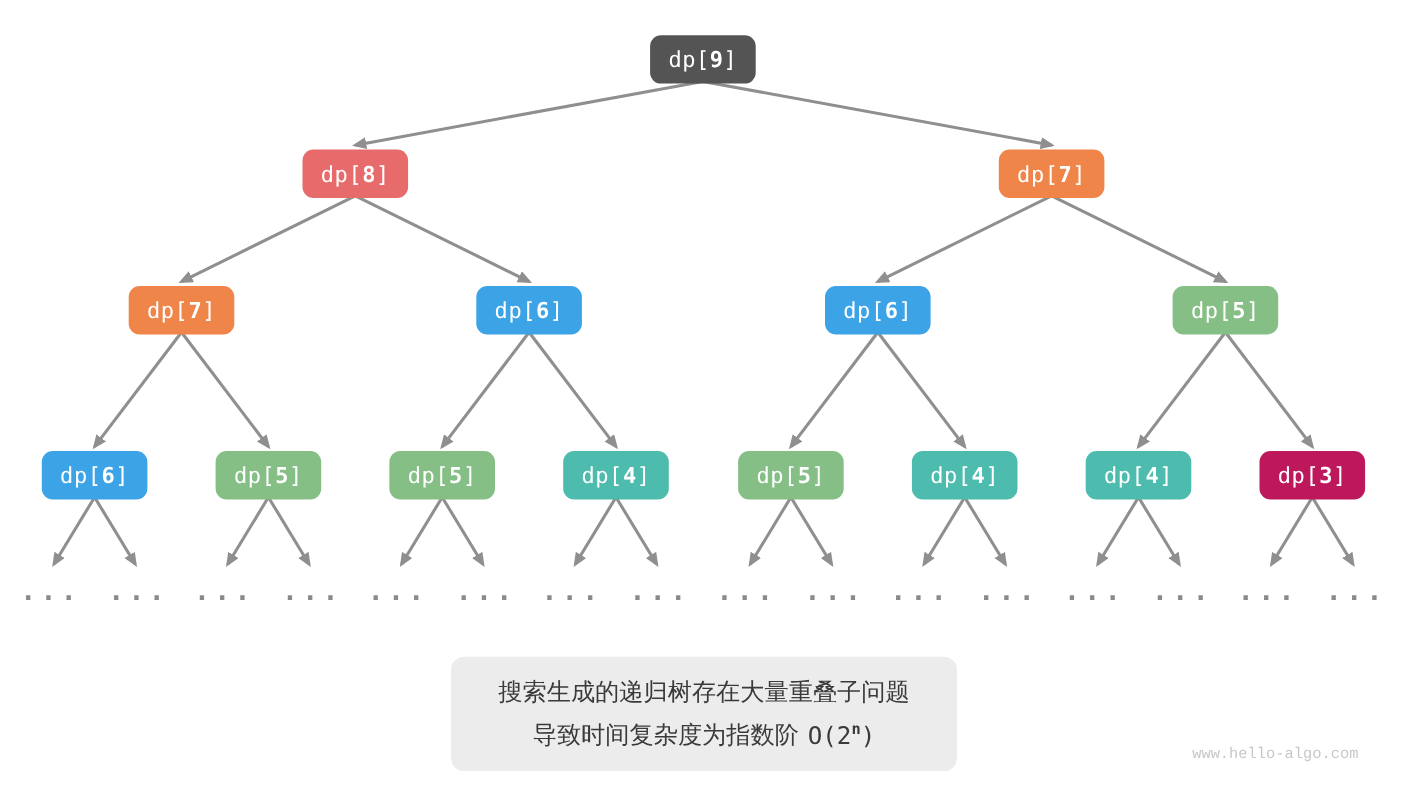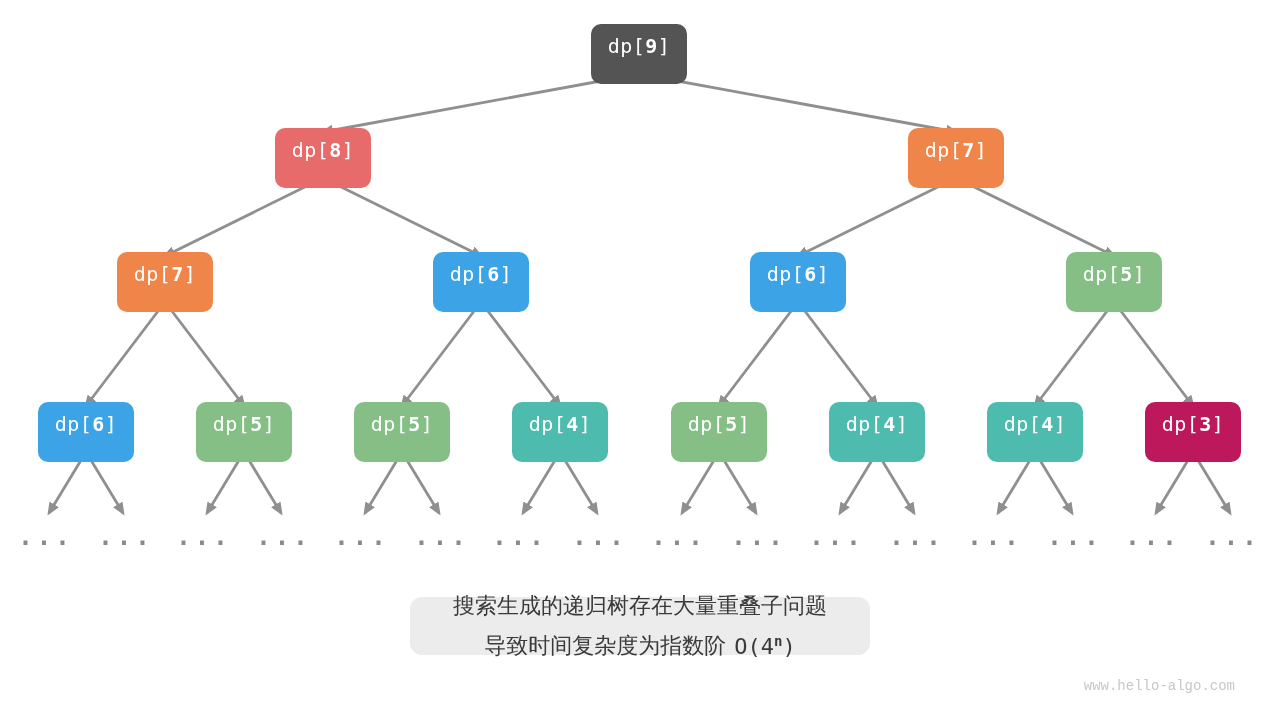--- a/index.html
+++ b/index.html
@@ -16,21 +16,21 @@
     left: 0; top: 0;
     width: 1280px; height: 720px;
   }
   svg.edges line {
     stroke: #8f8f8f;
     stroke-width: 2.8;
   }
   .node {
     position: absolute;
     width: 96px;
-    height: 60px;
+    height: 44px;
     transform: translate(-50%, -50%);
     border-radius: 10px;
     color: #ffffff;
     font-family: "DejaVu Sans Mono", monospace;
     font-size: 20px;
     font-weight: 500;
     line-height: 44px;
     text-align: center;
     letter-spacing: 0.5px;
   }
@@ -44,21 +44,21 @@
     font-weight: 700;
     letter-spacing: 4px;
     line-height: 10px;
   }
   .caption {
     position: absolute;
     left: 640px;
     top: 597px;
     transform: translateX(-50%);
     width: 460px;
-    height: 58px;
+    height: 104px;
     background: #ececec;
     border-radius: 12px;
     display: flex;
     flex-direction: column;
     justify-content: center;
     align-items: center;
     text-align: center;
     font-family: "Liberation Sans", sans-serif;
     font-size: 22px;
     line-height: 35px;
@@ -120,21 +120,21 @@
       <line x1="877" y1="452" x2="914" y2="513" marker-end="url(#ah)"></line>
       <line x1="1035" y1="452" x2="998" y2="513" marker-end="url(#ah)"></line>
       <line x1="1035" y1="452" x2="1072" y2="513" marker-end="url(#ah)"></line>
       <line x1="1193" y1="452" x2="1156" y2="513" marker-end="url(#ah)"></line>
       <line x1="1193" y1="452" x2="1230" y2="513" marker-end="url(#ah)"></line>
     </svg>
 
   <div class="caption">
     <div>搜索生成的递归树存在大量重叠子问题</div>
     <div>
-      <span>导致时间复杂度为指数阶</span><span class="mono"><span>O(4</span><sup>n</sup><span>)</span></span>
+      <span>导致时间复杂度为指数阶</span><span class="mono"><span>O(2</span><sup>n</sup><span>)</span></span>
     </div>
   </div>
 
   <div class="watermark">www.hello-algo.com</div>
 
 <div class="node" style="left: 639px; top: 54px; background: rgb(84, 84, 84);">dp[<b>9</b>]</div>
     <div class="node" style="left: 323px; top: 158px; background: rgb(232, 107, 107);">dp[<b>8</b>]</div>
     <div class="node" style="left: 956px; top: 158px; background: rgb(240, 133, 74);">dp[<b>7</b>]</div>
     <div class="node" style="left: 165px; top: 282px; background: rgb(240, 133, 74);">dp[<b>7</b>]</div>
     <div class="node" style="left: 481px; top: 282px; background: rgb(59, 163, 230);">dp[<b>6</b>]</div>

